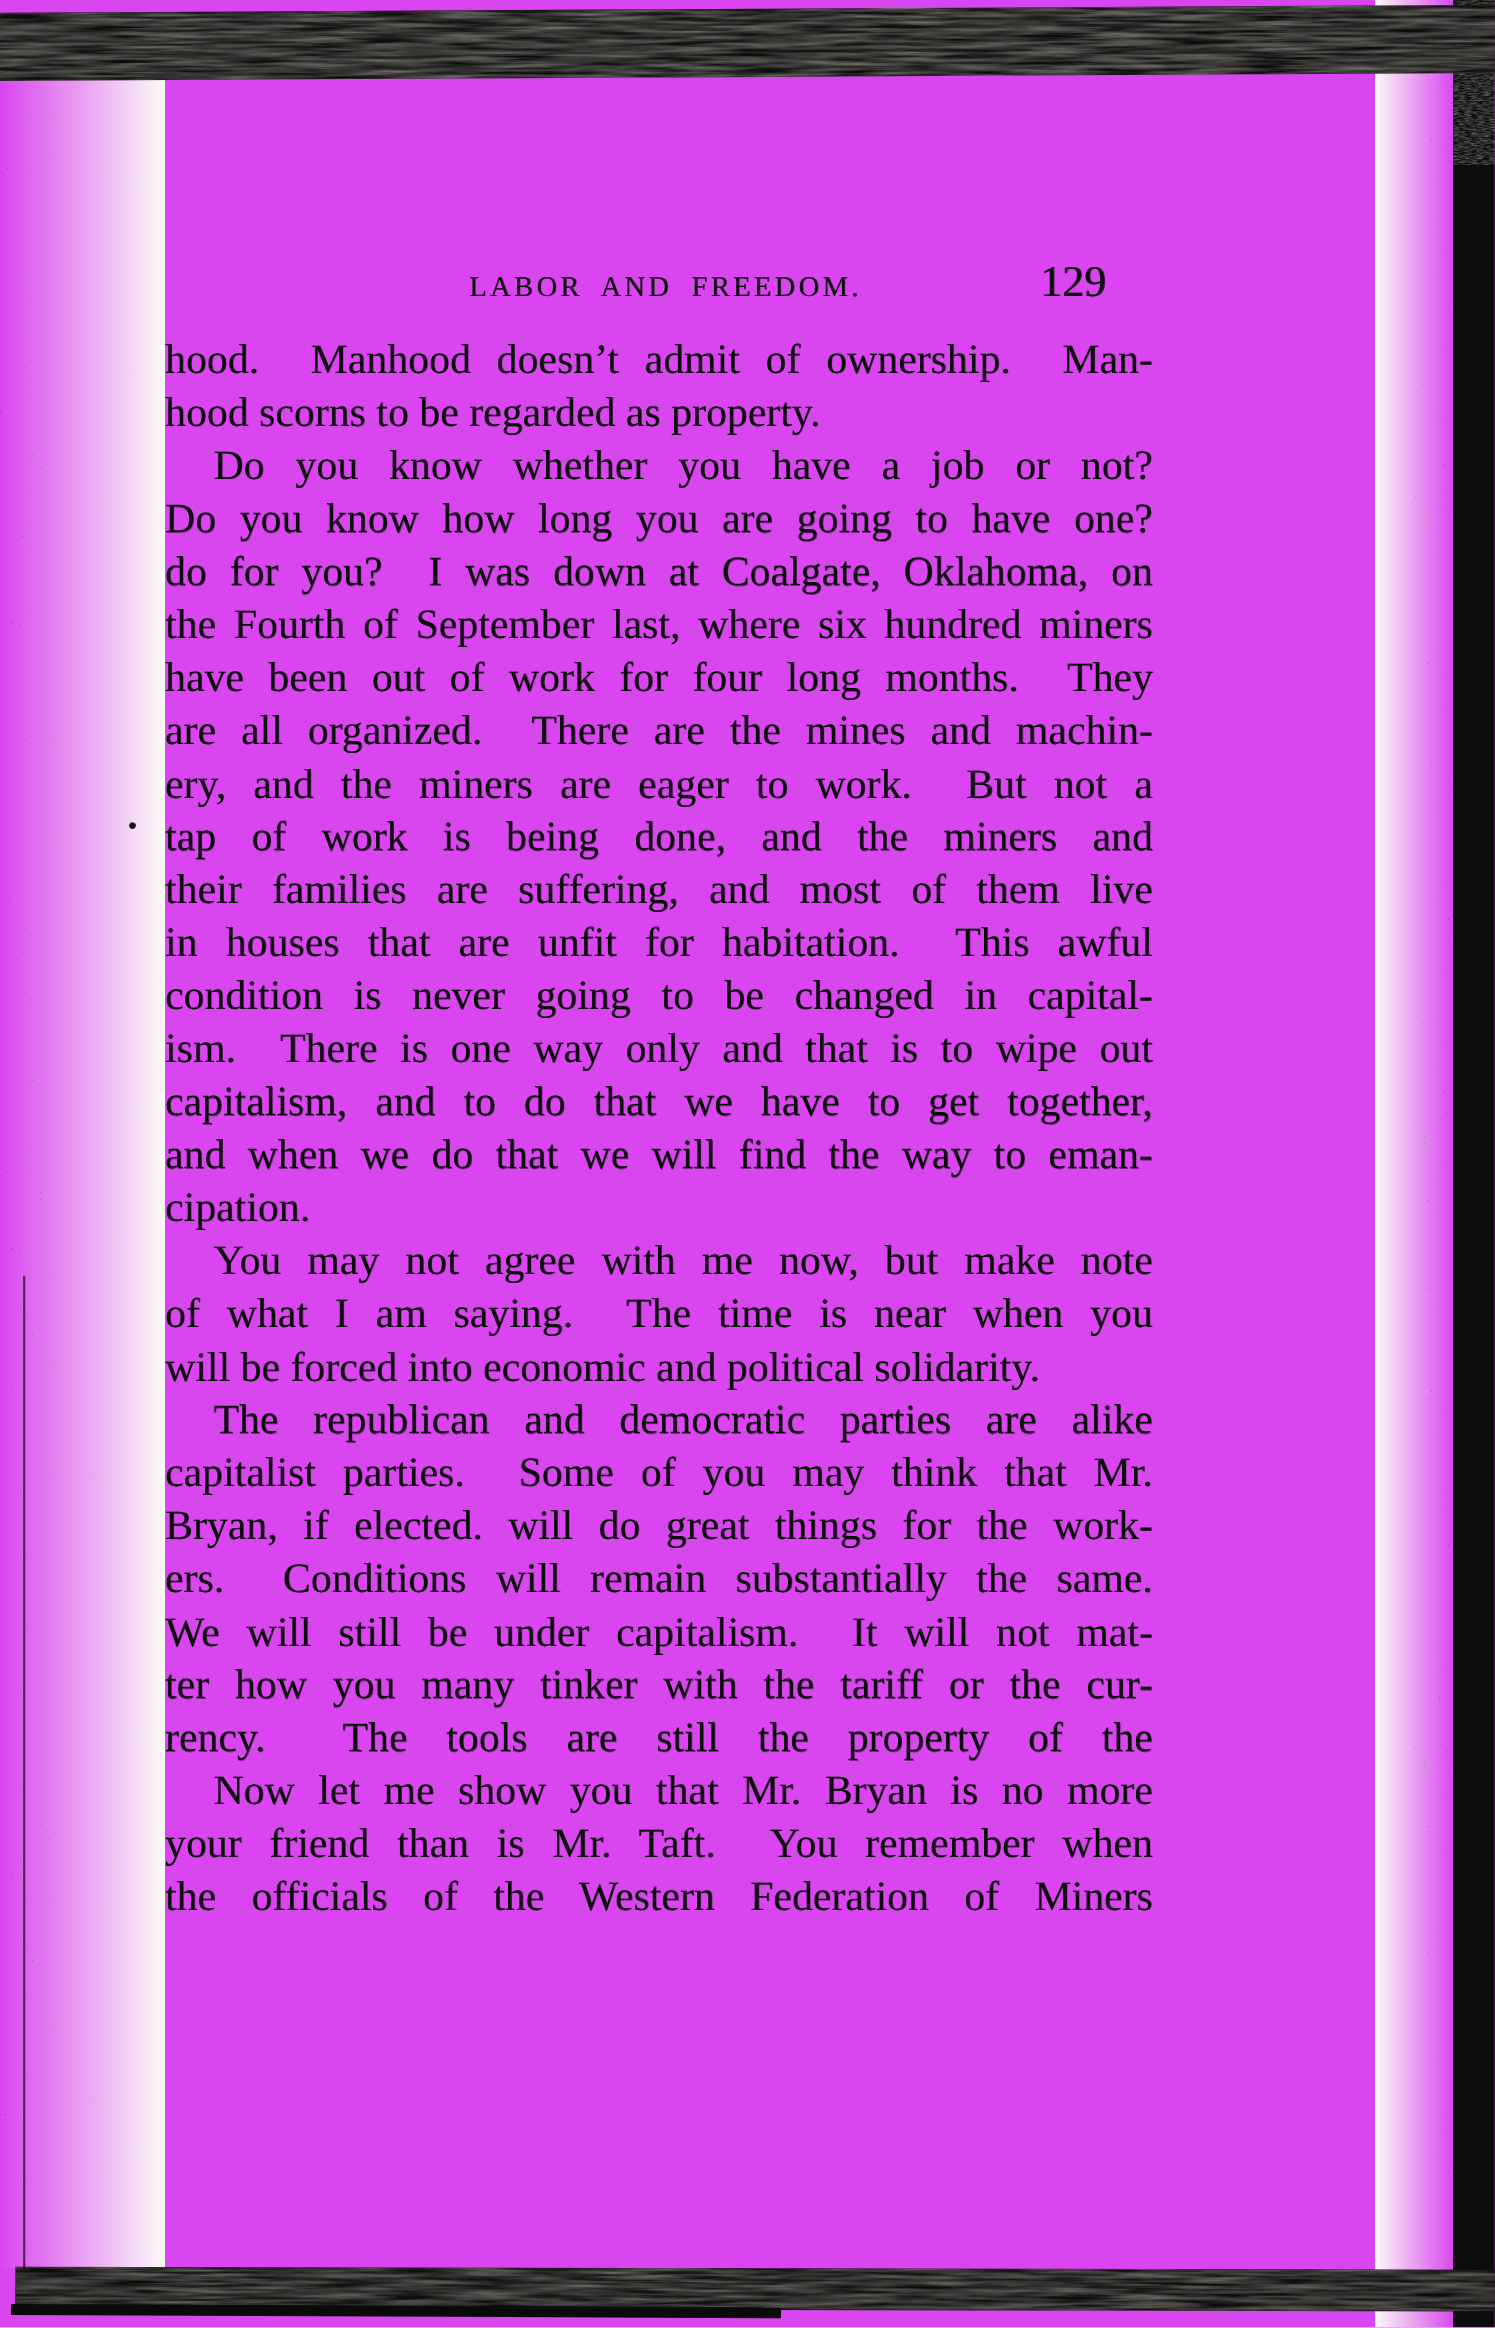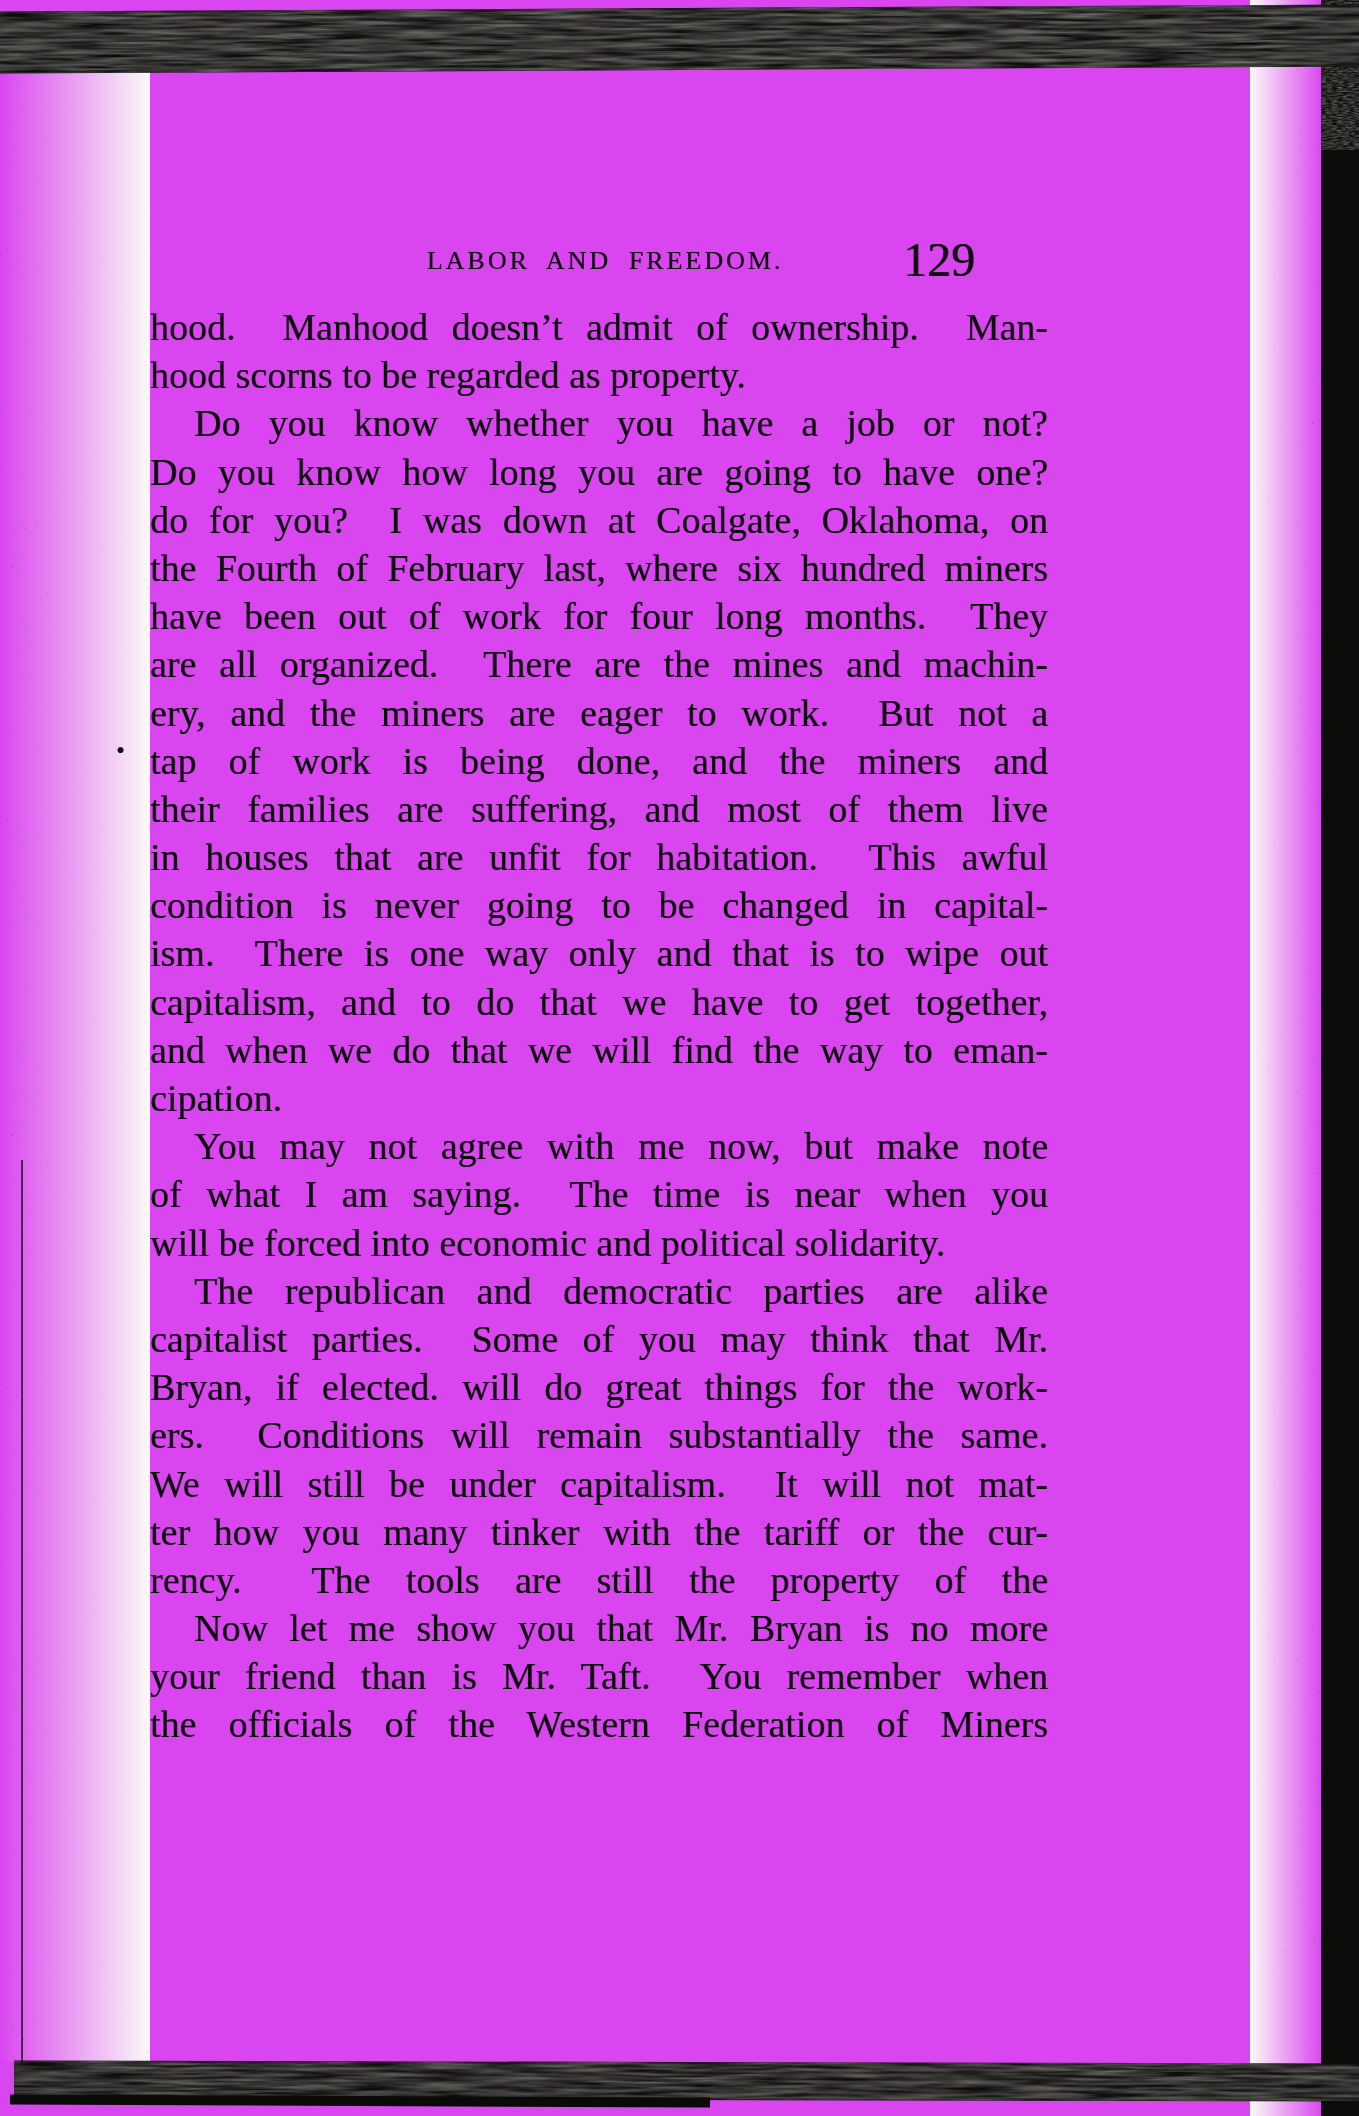--- a/index.html
+++ b/index.html
@@ -24,21 +24,21 @@
   .speckle-right .fade-overlay{background:linear-gradient(to left,rgba(251,250,247,0) 0%,rgba(251,250,247,.6) 60%,#fbfaf7 100%);}
   .hairline-left{position:absolute;left:21px;top:1160px;width:2px;height:905px;background:rgba(15,15,14,.7);}
   
   .running-title{
     position:absolute;left:156px;top:246px;width:898px;
     text-align:center;font-size:26px;letter-spacing:3px;word-spacing:8px;
     text-shadow:.5px .3px 0 rgba(0,0,0,.5);
   }
   .page-number{
     position:absolute;left:903px;top:232px;width:145px;
-    text-align:left;font-size:48px;
+    text-align:center;font-size:40px;
     text-shadow:.8px .4px 0 rgba(0,0,0,.65);
   }
   .body-text{
     position:absolute;left:150px;top:303px;width:898px;
     font-size:38px;line-height:48.2px;
     text-shadow:.5px .3px 0 rgba(0,0,0,.45);
   }
   .line{
     white-space:pre-wrap;
     text-align:justify;text-align-last:justify;
@@ -109,21 +109,21 @@
   <div class="page-number">129</div>
 
   <div class="margin-dot">•</div>
 
   <div class="body-text">
     <div class="line">hood.  Manhood doesn’t admit of ownership.  Man-</div>
     <div class="line end">hood scorns to be regarded as property.</div>
     <div class="line indent">Do you know whether you have a job or not?</div>
     <div class="line">Do you know how long you are going to have one?</div>
     <div class="line">do for you?  I was down at Coalgate, Oklahoma, on</div>
-    <div class="line">the Fourth of February last, where six hundred miners</div>
+    <div class="line">the Fourth of September last, where six hundred miners</div>
     <div class="line">have been out of work for four long months.  They</div>
     <div class="line">are all organized.  There are the mines and machin-</div>
     <div class="line">ery, and the miners are eager to work.  But not a</div>
     <div class="line">tap of work is being done, and the miners and</div>
     <div class="line">their families are suffering, and most of them live</div>
     <div class="line">in houses that are unfit for habitation.  This awful</div>
     <div class="line">condition is never going to be changed in capital-</div>
     <div class="line">ism.  There is one way only and that is to wipe out</div>
     <div class="line">capitalism, and to do that we have to get together,</div>
     <div class="line">and when we do that we will find the way to eman-</div>

